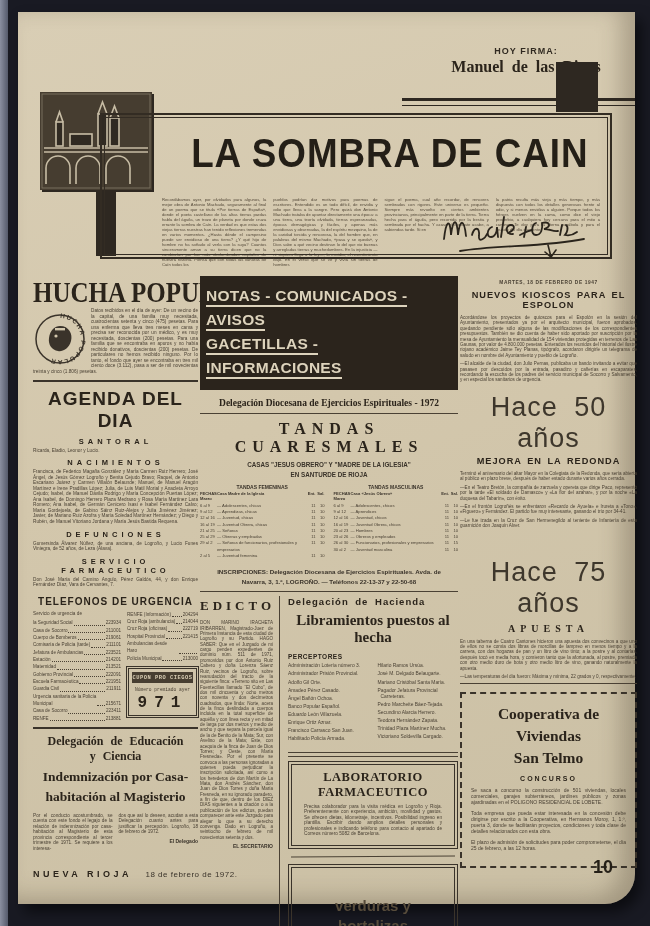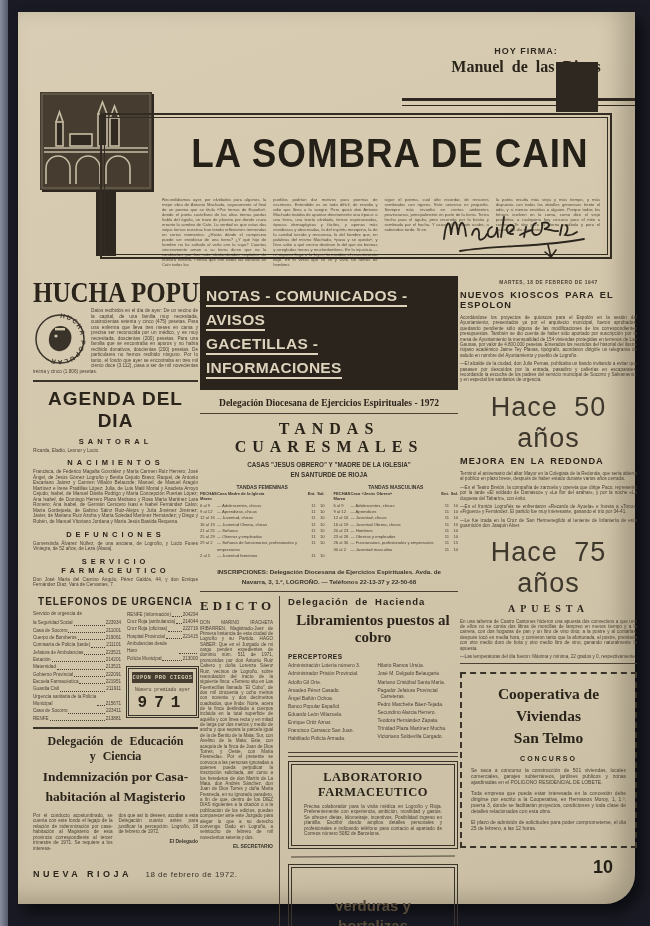--- a/index.html
+++ b/index.html
@@ -94,24 +94,24 @@
   .double-rule{border-top:1px solid #4a4134;border-bottom:1px solid #4a4134;height:3px;margin:7px 0;}
   .labo{border:1px solid #3a332a;outline:1px solid #3a332a;outline-offset:2px;padding:5px 12px;margin:5px 3px;}
   .labo-title{font-family:"Liberation Serif",serif;font-weight:700;font-size:12.5px;letter-spacing:.5px;text-align:center;margin:0 0 4px;color:#2b241b;}
   .rough{border:none;border-top:1.5px solid #4a4134;transform:rotate(-.35deg);margin:10px 3px;}
   .prov{border:1px solid #3a332a;outline:1px solid #3a332a;outline-offset:2px;padding:9px 8px 10px;margin:5px 3px;text-align:center;}
   .prov-title{font-weight:700;font-size:15px;line-height:1.3;color:#574c3b;margin:0 0 7px;}
 
   
   .hace{font-weight:400;font-size:27px;word-spacing:8px;letter-spacing:1px;text-align:center;margin:0 0 2px;color:#3e372c;}
   .hace-date{font-weight:700;font-size:4.8px;letter-spacing:.6px;text-align:center;margin:4px 0 5px;color:#4a4134;}
-  .hace-head{font-weight:700;font-size:9.2px;letter-spacing:1px;word-spacing:2px;margin:0 0 5px;color:#2b241b;}
+  .hace-head{font-weight:700;font-size:9.2px;letter-spacing:1px;word-spacing:2px;text-align:center;margin:0 0 5px;color:#2b241b;}
   .apuesta{font-family:"Liberation Serif",serif;font-weight:700;font-size:10px;letter-spacing:5px;text-align:center;margin:4px 0 5px;color:#2b241b;}
   .col-right .tiny{font-size:4.6px;}
-  .gap25{margin-top:9px;} .gap50{margin-top:8px;}
+  .gap25{margin-top:9px;} .gap50{margin-top:28px;}
   .santelmo{border:2px dashed #3a332a;padding:9px 9px 10px;margin-top:8px;}
   .st-title{font-family:"Liberation Serif",serif;font-weight:700;font-size:15.5px;text-align:center;line-height:1.4;margin:0;color:#2b241b;}
   .st-sub{font-weight:700;font-size:7px;letter-spacing:2px;text-align:center;margin:7px 0 6px;color:#2b241b;}
   .santelmo .tiny{font-size:5px;margin-bottom:5px;}
   .pageno{position:absolute;right:22px;bottom:26px;font-weight:700;font-size:18px;color:#241f17;}
 </style>
 </head>
 <body>
 
 <div class="page">
@@ -514,21 +514,21 @@
     <hr class="thinrule">
 
     <div class="mid-bottom">
       <div class="edicto">
         <h2 class="edicto-title">EDICTO</h2>
         <p class="tiny">DON MARINO IRACHETA IRIBARREN, Magistrado-Juez de Primera Instancia de esta ciudad de Logroño y su Partido. HAGO SABER: Que en el Juzgado de mi cargo penden expedientes de dominio núm. 511 de 1971, promovidos por don Antonio Ruiz Cabero y doña Lorenza Sáenz Ruiz, vecinos de Logroño, sobre reanudación del tracto de la siguiente finca: «Terreno sito en Las Fuentecillas llamado “El Cubo”, de dos mil cincuenta y ocho metros con noventa y dos decímetros cuadrados, que linda: Norte, acera de la finca deslindada a cuerpos incluida en la total superficie de aquélla y con línea recta y en mitad de larga por dos metros y medio de ancho y que separa la parcela igual de la de Benito de la Mata; Sur, con Avelino de la Mata; Este, con acequia de la finca de Juan de Dios Torres; y Oeste, con María Fresneda». Por el presente se convoca a las personas ignoradas a quienes pueda perjudicar la inscripción solicitada, así como a los herederos de don Martín de La Mata, don Andrés Sánchez, don Juan de Dios Torres y doña María Fresneda, en su ignorado paradero, a fin de que, dentro de los DIEZ DIAS siguientes a la citación o a la publicación de los edictos, puedan comparecer ante este Juzgado para alegar lo que a su derecho convenga. Dado en Logroño, a veintiocho de febrero de mil novecientos setenta y dos.</p>
         <div class="signoff">EL SECRETARIO</div>
       </div>
       <div class="hacienda">
         <h3 class="hac-dept">Delegación  de  Hacienda</h3>
-        <h2 class="hac-head">Libramientos puestos al cobro</h2>
+        <h2 class="hac-head">Libramientos puestos al hecha</h2>
         <div class="perceptores">PERCEPTORES</div>
         <div class="names">
           <div>
 
           <div class="name-item">Administración Lotería número 3.</div>
               <div class="name-item">Administrador Prisión Provincial.</div>
               <div class="name-item">Adolfo Gil Orte.</div>
               <div class="name-item">Amadeo Pérez Casado.</div>
               <div class="name-item">Ángel Bañón Ochoa.</div>
               <div class="name-item">Banco Popular Español.</div>

